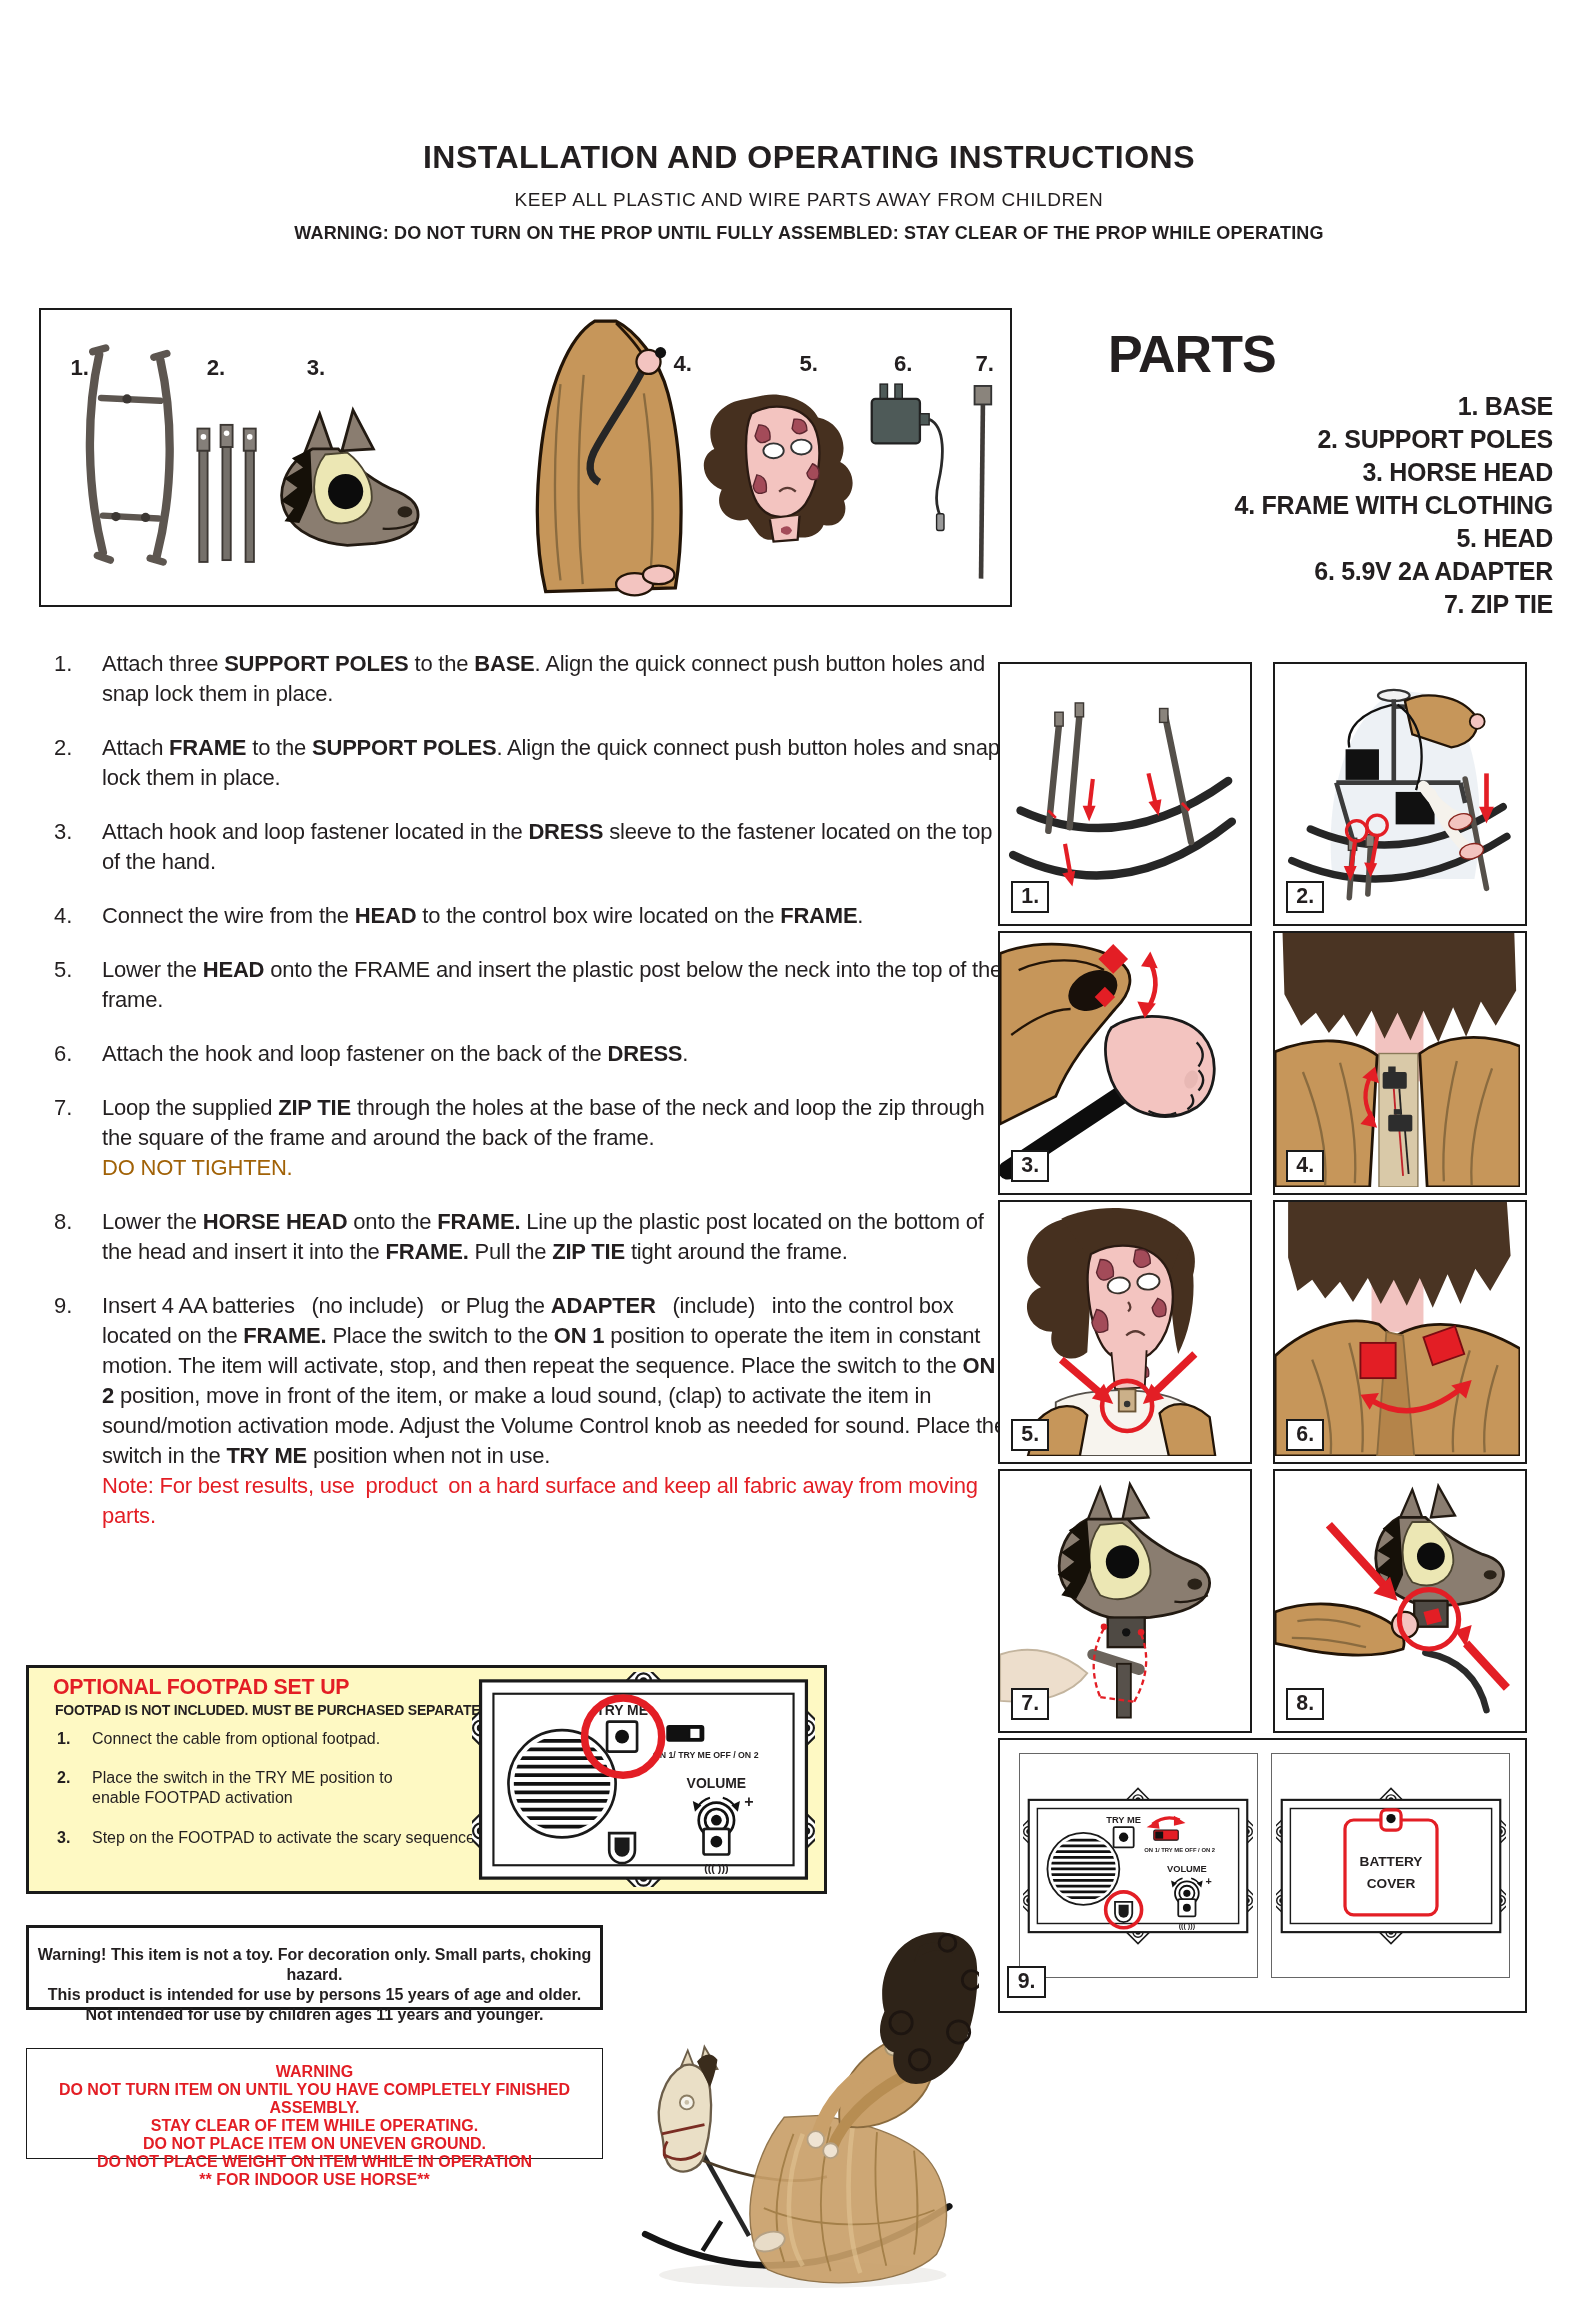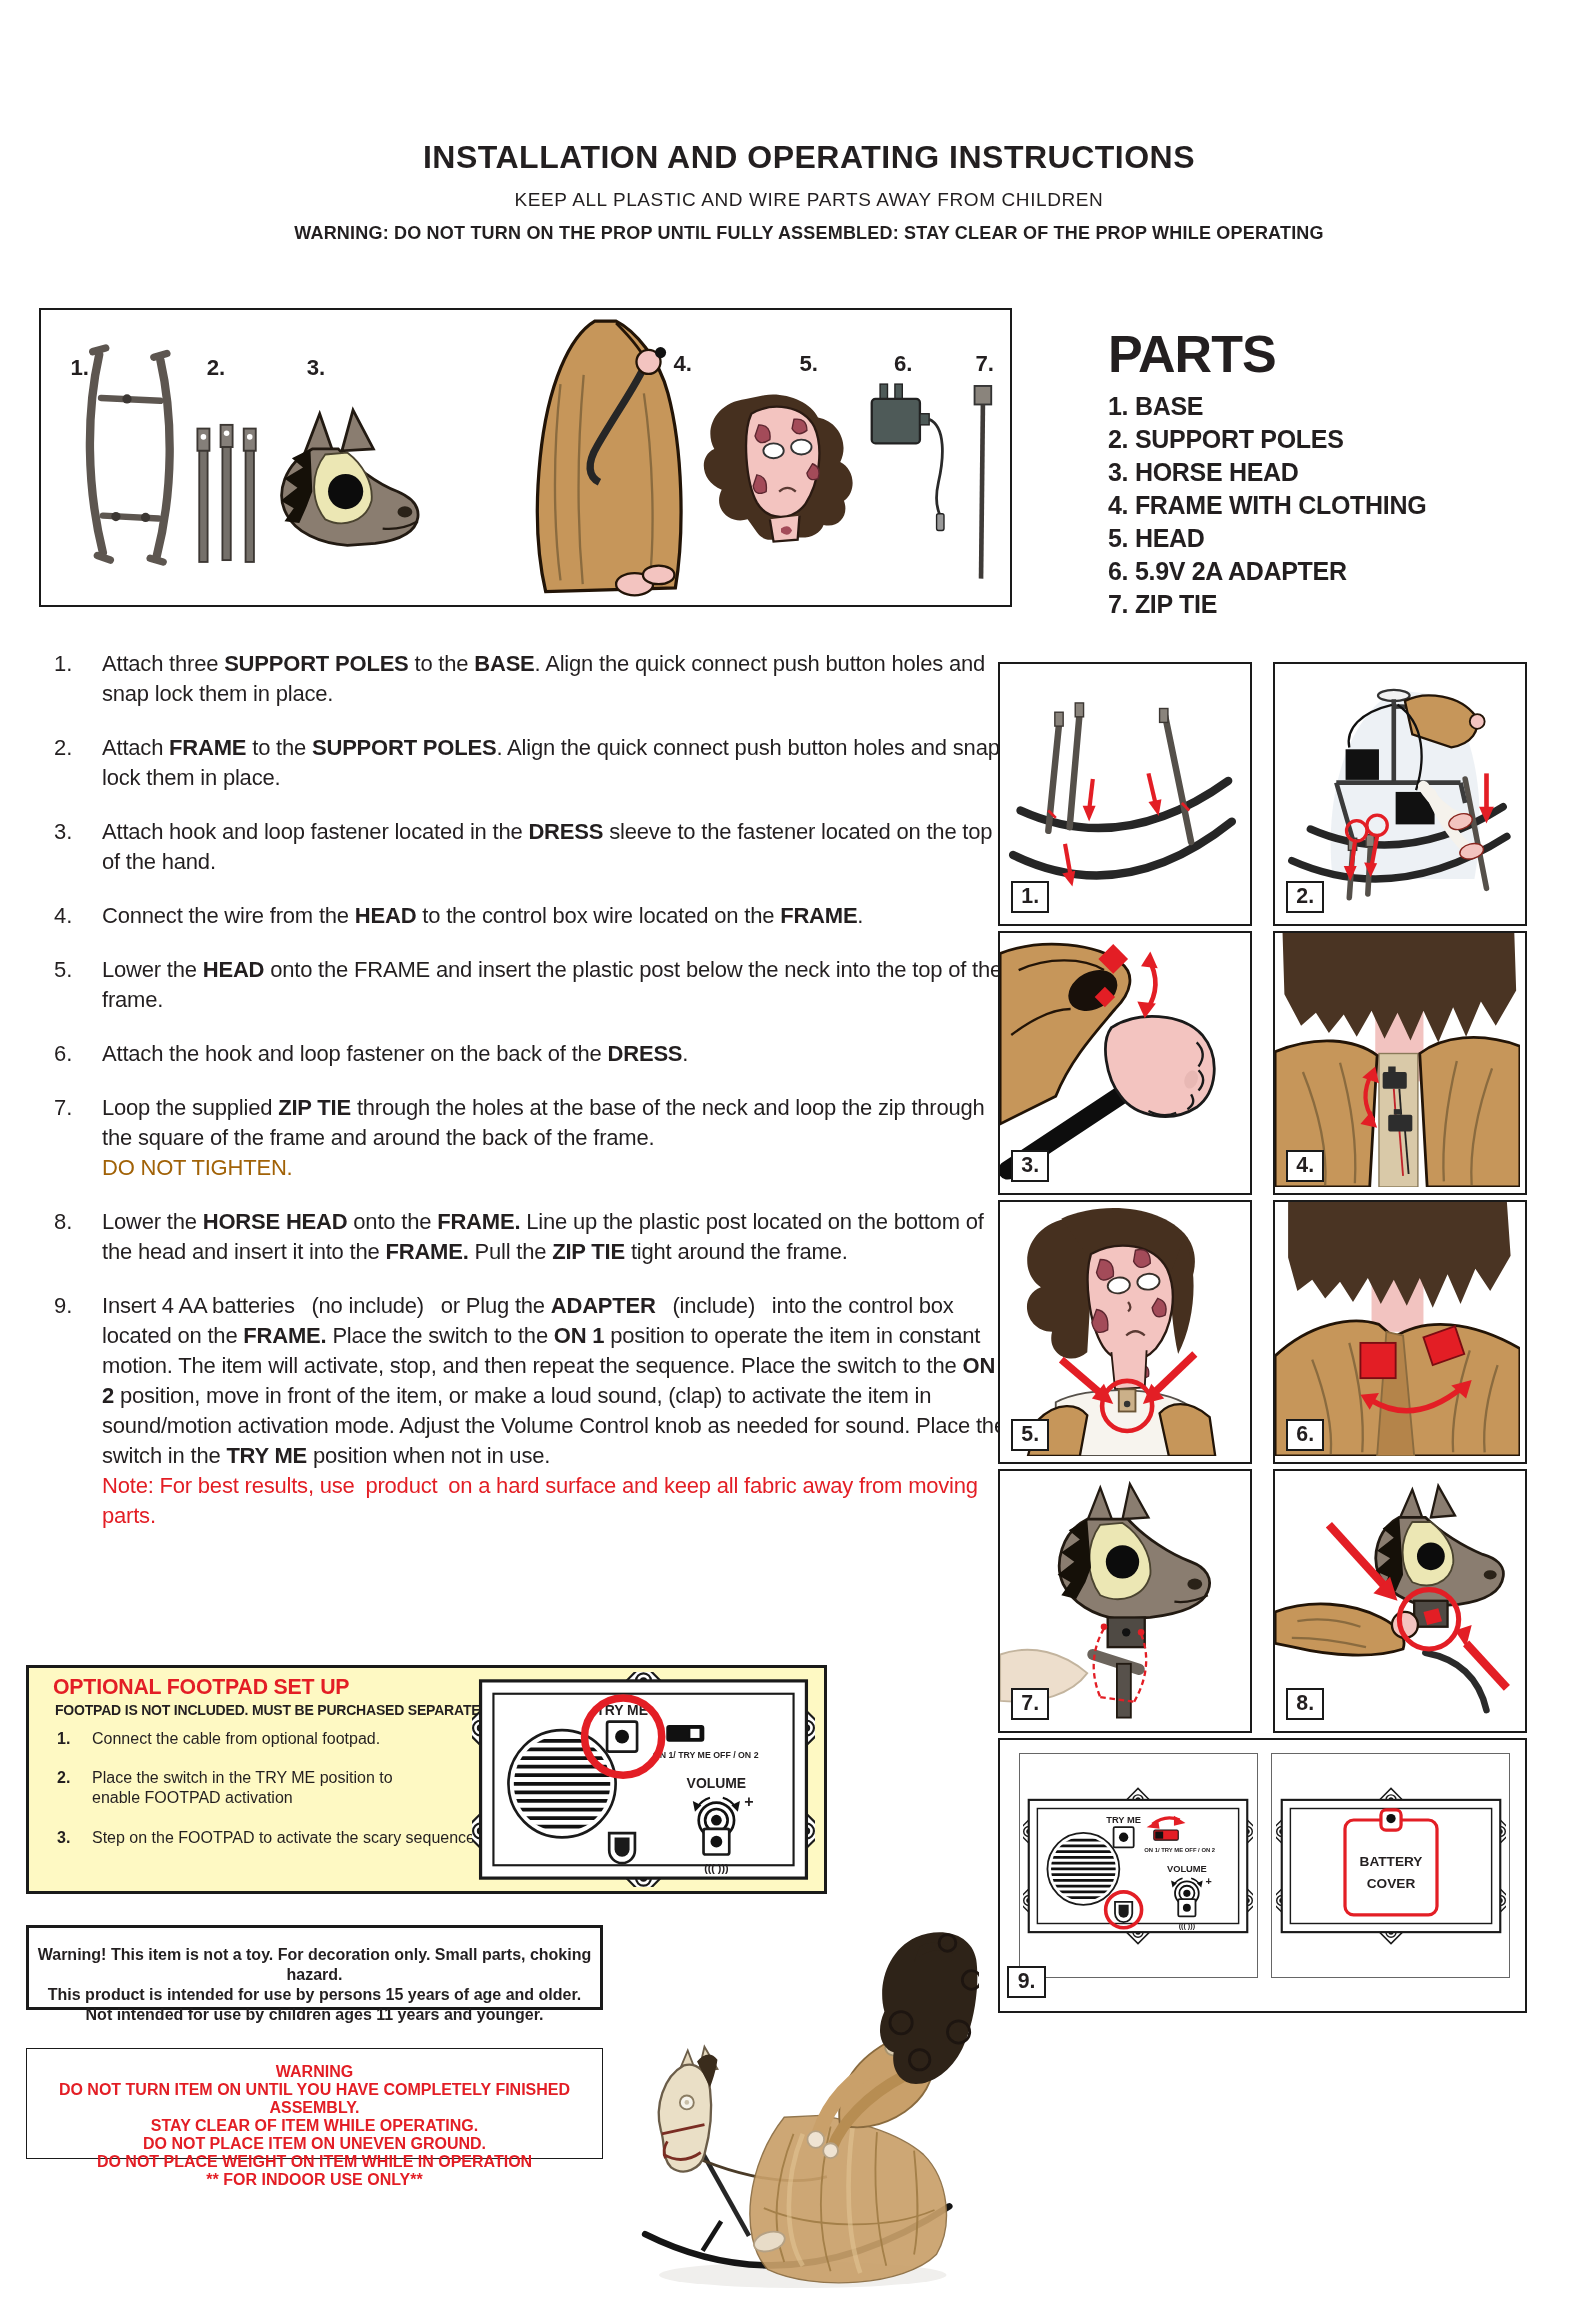--- a/index.html
+++ b/index.html
@@ -8,21 +8,21 @@
   .abs{position:absolute;}
   
   .hdr{left:0;top:139px;width:1582px;text-align:center;margin-left:18px;}
   .title{font-size:32px;font-weight:bold;letter-spacing:0.5px;}
   .subtitle{font-size:19px;margin-top:13px;letter-spacing:0.6px;}
   .warnline{font-size:18px;font-weight:bold;margin-top:12px;letter-spacing:0.2px;}
   
   .parts-box{left:39px;top:308px;width:969px;height:295px;border:2.8px solid #1a1a1a;background:#fff;}
   .parts-col{left:1108px;top:327px;width:445px;}
   .parts-h{font-size:52px;font-weight:800;letter-spacing:-0.9px;line-height:54px;}
-  .parts-item{font-size:25px;font-weight:bold;line-height:33px;letter-spacing:-0.3px;}
+  .parts-item{font-size:25px;font-weight:bold;line-height:33px;letter-spacing:-0.3px;text-align:right;}
   
   .steps{left:54px;top:649px;width:955px;}
   .step{display:flex;margin-bottom:24px;}
   .step .num{width:48px;flex:0 0 48px;font-size:22px;line-height:30px;}
   .step .txt{flex:1;font-size:22px;line-height:30px;letter-spacing:-0.2px;}
   
   .panel{border:2.8px solid #1a1a1a;background:#fff;}
   .plabel{position:absolute;left:11px;bottom:11px;border:2.3px solid #1a1a1a;background:#fff;
           font-weight:bold;font-size:21.3px;padding:2.8px 8.3px 3.7px 8.3px;line-height:1;}
   .sub-box{position:absolute;top:13px;width:237px;height:223px;border:1.4px solid #666;background:#fff;
@@ -683,21 +683,21 @@
   <div>This product is intended for use by persons 15 years of age and older.</div>
   <div>Not intended for use by children ages 11 years and younger.</div>
 </div>
 
 <div class="abs warn2" style="color:#e31e25;">
   <div>WARNING</div>
   <div>DO NOT TURN ITEM ON UNTIL YOU HAVE COMPLETELY FINISHED ASSEMBLY.</div>
   <div>STAY CLEAR OF ITEM WHILE OPERATING.</div>
   <div>DO NOT PLACE ITEM ON UNEVEN GROUND.</div>
   <div>DO NOT PLACE WEIGHT ON ITEM WHILE IN OPERATION</div>
-  <div>** FOR INDOOR USE ONLY**</div>
+  <div>** FOR INDOOR USE HORSE**</div>
 </div>
 
 <div class="abs" style="left:608px;top:1902px;">
 <svg width="371" height="399" viewBox="0 0 400 430">
   <ellipse cx="210" cy="402" rx="155" ry="14" fill="#f0efed"></ellipse>
   <path d="M40,358 Q200,438 368,328" stroke="#151515" stroke-width="7" fill="none" stroke-linecap="round"></path>
   <line x1="122" y1="344" x2="102" y2="376" stroke="#151515" stroke-width="5"></line>
   <line x1="95" y1="258" x2="152" y2="360" stroke="#262626" stroke-width="5"></line>
   <path d="M66,262 C140,300 200,306 236,296" stroke="#4a3b28" stroke-width="3" fill="none"></path>
   <polygon points="86,160 96,186 76,184" fill="#e5d8bd" stroke="#6b5d49" stroke-width="2"></polygon>

